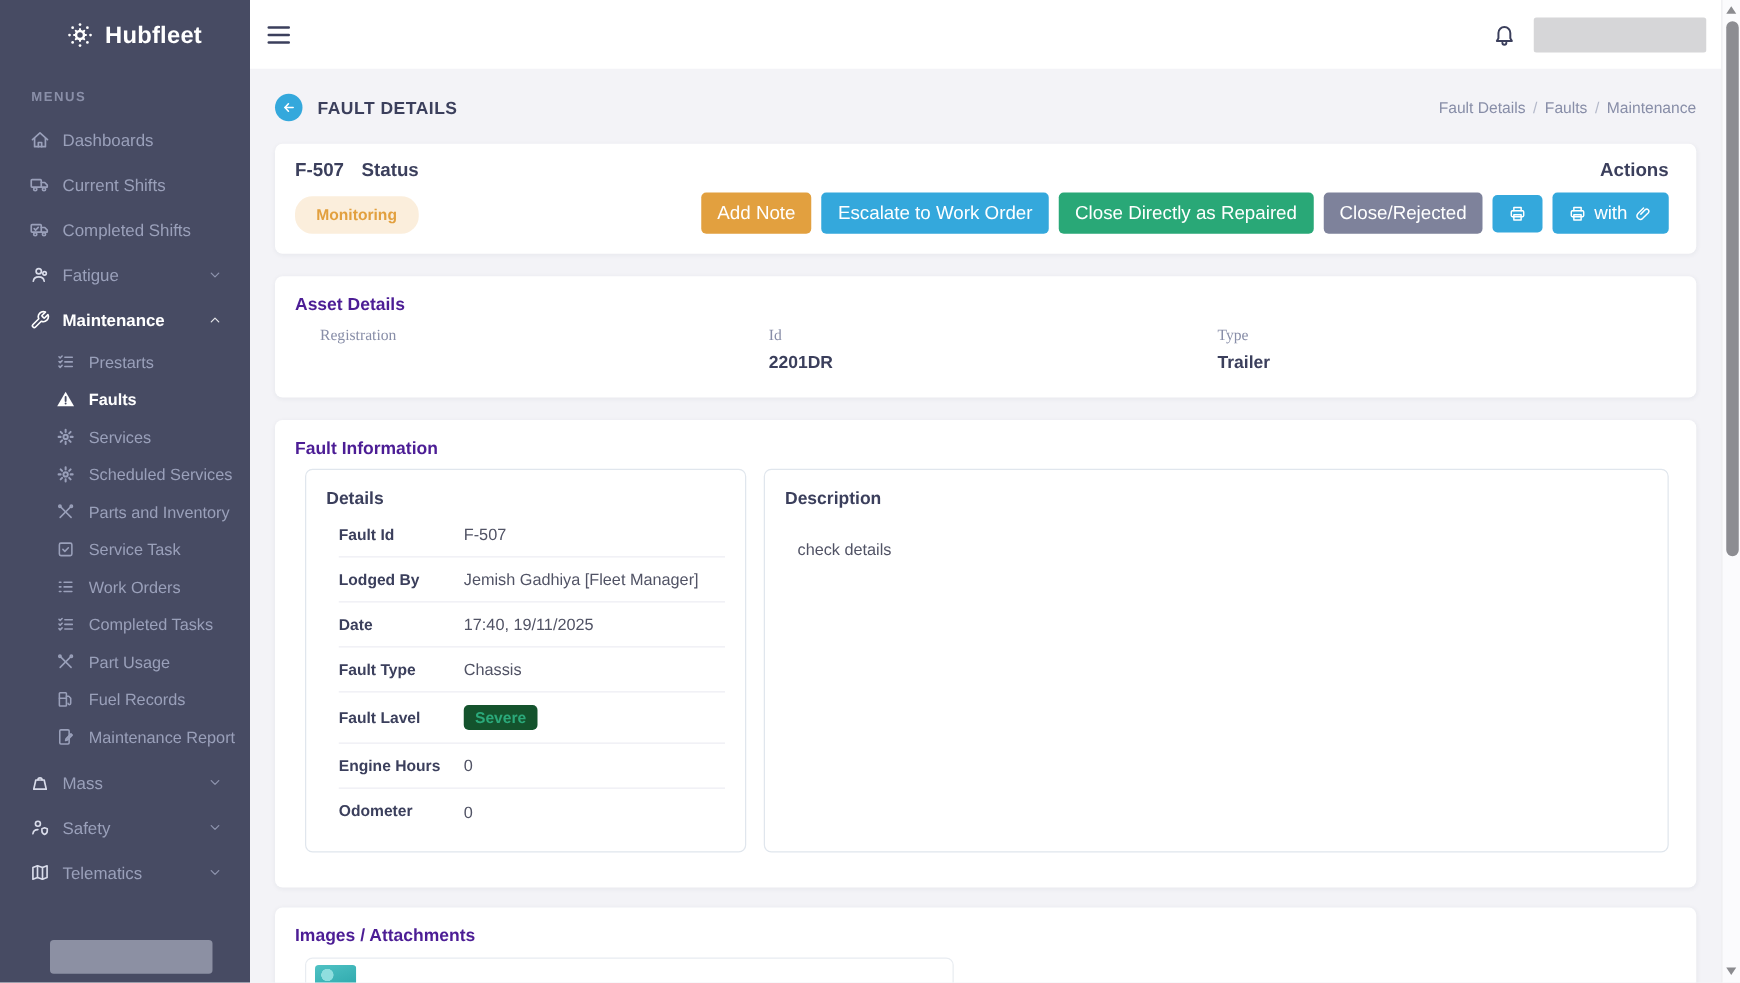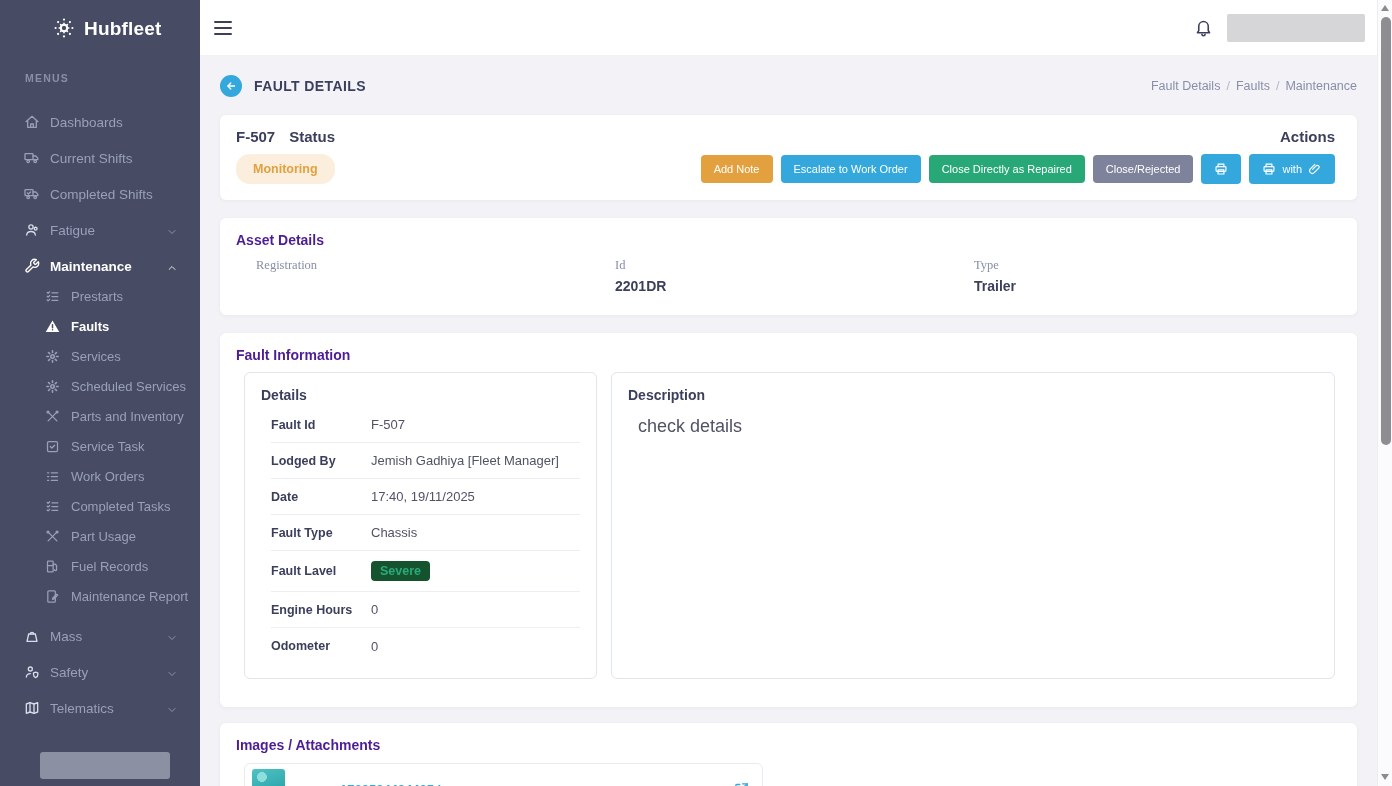--- a/index.html
+++ b/index.html
@@ -3,21 +3,21 @@
 <meta charset="utf-8">
 <style>
   * { margin:0; padding:0; box-sizing:border-box; }
   html,body { width:1392px; height:786px; overflow:hidden; font-family:"Liberation Sans", sans-serif; background:#f3f3f7; }
 
   
   .sidebar { position:absolute; left:0; top:0; width:200px; height:786px; background:#474b63; z-index:5; }
   .brand { display:flex; align-items:flex-end; gap:8px; padding:16px 0 14px 52px; }
   .brand-name { color:#fff; font-size:19px; font-weight:700; letter-spacing:.2px; }
   .menus-label { color:#8a8fa8; font-size:10.5px; font-weight:700; letter-spacing:1.2px; padding:18px 0 10px 25px; }
-  .nav a { display:flex; align-items:flex-end; text-decoration:none; color:#9aa0ba; cursor:pointer; }
+  .nav a { display:flex; align-items:center; text-decoration:none; color:#9aa0ba; cursor:pointer; }
   .nav-item { height:36px; padding-left:24px; font-size:13.5px; }
   .nav-item.sub { height:30px; padding-left:45px; font-size:13px; }
   .nav-item .nav-icon { width:16px; height:16px; margin-right:10px; flex:0 0 16px; }
   .nav-item.sub .nav-icon { width:15px; height:15px; margin-right:11px; flex:0 0 15px; }
   .nav-item.active { color:#ffffff; font-weight:600; }
   .nav-item .chev { margin-left:auto; margin-right:22px; width:12px; height:12px; opacity:.85; }
   .sb-blur { position:absolute; left:40px; bottom:7px; width:130px; height:27px; background:#a3a7b8; opacity:.75; border-radius:3px; }
   svg.icn { stroke:currentColor; fill:none; stroke-width:2; stroke-linecap:round; stroke-linejoin:round; }
 
   
@@ -42,21 +42,21 @@
 
   
   .status-card { margin-top:13px; padding:13px 22px 16px 16px; }
   .status-row1 { display:flex; align-items:center; }
   .fault-code { font-size:15px; font-weight:700; color:#3b3f5c; }
   .status-word { font-size:15px; font-weight:700; color:#3b3f5c; margin-left:14px; }
   .actions-word { margin-left:auto; font-size:15px; font-weight:700; color:#3b3f5c; }
   .status-row2 { display:flex; align-items:flex-end; margin-top:9px; }
   .pill { background:#fbeedc; color:#e2a03f; font-size:12.5px; font-weight:600; padding:8px 17px; border-radius:14px; }
   .btns { margin-left:auto; display:flex; align-items:center; gap:8px; }
-  .btn { border:none; color:#fff; font-size:11px; font-family:inherit; padding:8px 13px; border-radius:4px; cursor:pointer; display:flex; align-items:center; gap:6px; }
+  .btn { border:none; color:#fff; font-size:15px; font-family:inherit; padding:8px 13px; border-radius:4px; cursor:pointer; display:flex; align-items:center; gap:6px; }
   .btn svg { width:14px; height:14px; }
   .btn-orange { background:#e2a03f; }
   .btn-blue  { background:#34a8dc; }
   .btn-green { background:#29a877; }
   .btn-gray  { background:#7e829b; }
 
   
   .asset-card { margin-top:18px; padding:14px 24px 21px 16px; }
   .card-title { font-size:14px; font-weight:700; color:#4c1d95; }
   .asset-grid { display:grid; grid-template-columns:1fr 1fr 1fr; margin-top:10px; padding-left:20px; }
@@ -70,21 +70,21 @@
   .panel { border:1px solid #e0e6ed; border-radius:6px; padding:14px 16px; min-height:292px; }
   .panel-details { width:353px; flex:0 0 353px; }
   .panel-desc { flex:1; }
   .panel-title { font-size:14px; font-weight:700; color:#3b3f5c; }
   .dt-rows { margin-top:4px; padding-left:10px; }
   .dt-row { display:flex; align-items:center; padding:10px 0; border-bottom:1px solid #ededf3; min-height:36px; }
   .dt-row:last-child { border-bottom:none; }
   .dt-label { width:100px; flex:0 0 100px; font-size:12.5px; font-weight:700; color:#3b3f5c; }
   .dt-value { font-size:13px; color:#515365; }
   .badge-severe { background:#14532d; color:#2ba97a; font-size:12.5px; font-weight:600; padding:3px 9px; border-radius:4px; }
-  .desc-text { font-size:18px; color:#515365; margin-top:13px; padding-left:10px; }
+  .desc-text { font-size:13px; color:#515365; margin-top:26px; padding-left:10px; }
 
   
   .att-card { margin-top:16px; padding:14px 24px 24px 14px; height:120px; }
   .att-title { padding-left:2px; }
   .att-row { margin-top:10px; margin-left:10px; width:519px; border:1px solid #e8ecf1; border-radius:6px; padding:5px 12px 5px 7px; display:flex; align-items:center; }
   .thumb { width:33px; height:40px; border-radius:3px; background:
       radial-gradient(circle at 70% 65%, #1d6b6e 0 18%, transparent 19%),
       radial-gradient(circle at 30% 20%, #8fdede 0 12%, transparent 13%),
       linear-gradient(160deg, #4fc2c4 0%, #2fa9ad 55%, #1f8f96 100%); }
   .att-name { margin-left:55px; font-size:13px; font-weight:600; color:#34a8dc; cursor:pointer; }

